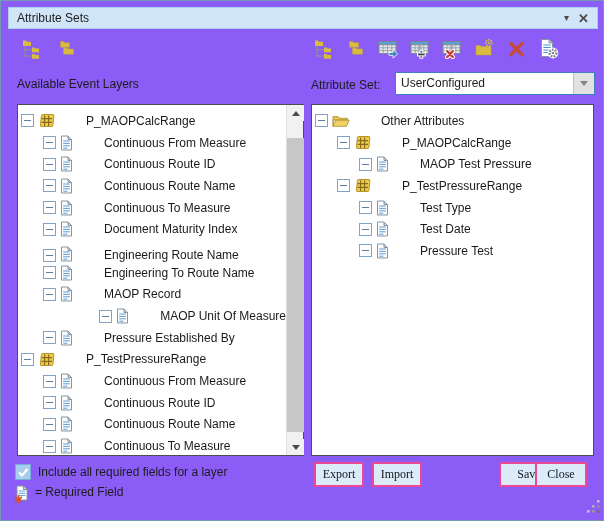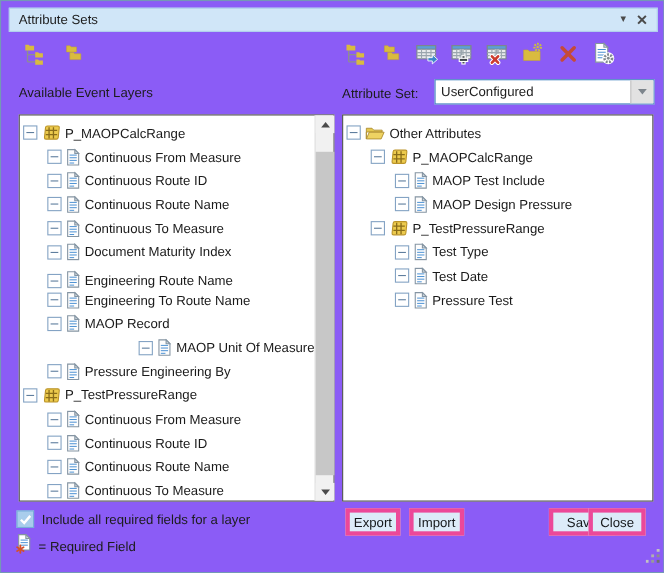--- a/index.html
+++ b/index.html
@@ -41,43 +41,43 @@
   .panel { position:absolute; top:103px; height:352px; background:#fff; border:1px solid #4d4d4d; }
   #left-panel { left:16px; width:287px; }
   #right-panel { left:310px; width:283px; }
   .tree { position:absolute; left:0; top:0; bottom:0; right:0; padding-top:5px; overflow:hidden; }
   #left-panel .tree { right:17px; }
   .tree-row { height:21.7px; display:flex; align-items:center; white-space:nowrap; }
   .expander { width:13px; height:13px; border:1px solid #84a3c4; background:#fff; flex:none;
               display:inline-flex; align-items:center; justify-content:center; }
   .expander .minus { width:7px; height:1px; background:#5f7e9e; }
   .tree-icon { margin:0 4px; flex:none; display:inline-flex; align-items:center; }
-  .tree-label { font-size:12px; color:#1a1a1a; }
+  .tree-label { font-size:12px; color:#1a1a1a;margin-left:27px; }
 
   
   .scrollbar { position:absolute; top:0; right:0; width:17px; height:100%;
                background:#f1f1f1; border-left:1px solid #e0e0e0; }
   .sb-btn { position:absolute; left:0; width:17px; height:16px; background:#f1f1f1;
             border:none; padding:0; display:flex; align-items:center; justify-content:center; }
   .sb-up { top:0; } .sb-down { bottom:0; }
   .tri-up { width:0; height:0; border-left:4px solid transparent; border-right:4px solid transparent;
             border-bottom:5px solid #4a4a4a; }
   .tri-down { width:0; height:0; border-left:4px solid transparent; border-right:4px solid transparent;
               border-top:5px solid #4a4a4a; }
   .sb-thumb { position:absolute; left:0; top:33px; width:17px; height:294px; background:#c7c7c7; }
 
   
   .checkbox-row { position:absolute; left:14px; top:463px; display:flex; align-items:center; gap:7px; }
   .checkbox { width:16px; height:16px; background:#a9cdec; border:1px solid #77aed9;
               display:flex; align-items:center; justify-content:center; }
   .footer-text { font-size:12px; color:#1c1c1c; }
-  .legend-row { position:absolute; left:13px; top:484px; display:flex; align-items:center; gap:6px; }
+  .legend-row { position:absolute; left:13px; top:484px; display:flex; gap:6px; }
 
   .btn { position:absolute; top:461px; height:25px; background:#dcebf9;
-         border:4px solid #ec4899; font-family:Liberation Sans, sans-serif; font-size:12px; color:#14171a;
+         border:2px solid #ec4899; font-family:Liberation Serif, serif; font-size:12px; color:#14171a;
          text-align:center; padding:0; }
   #btn-export { left:313px; width:50px; }
   #btn-import { left:371px; width:50px; }
   #btn-save   { left:482px; width:60px;margin-left:16px; }
   #btn-close  { left:534px; width:52px; }
 
   .resize-grip { position:absolute; right:3px; bottom:3px; }
 </style>
 </head>
 <body>
@@ -353,21 +353,21 @@
           <span class="expander">
             <span class="minus"></span>
           </span>
           <span class="tree-icon">
             <svg width="13" height="16" viewBox="0 0 13 16">
               <path d="M1.5,1 H8 l3.5,3.5 V15 H1.5 Z" fill="#fdfdfd" stroke="#8595a3"></path>
               <path d="M8,1 l3.5,3.5 H8 Z" fill="#cfd8de" stroke="#8595a3"></path>
               <path d="M3.2,6 H9.8 M3.2,8.4 H9.8 M3.2,10.8 H9.8 M3.2,13.2 H7.4" stroke="#4a90d2" stroke-width="0.9" fill="none"></path>
             </svg>
           </span>
-          <span class="tree-label">Pressure Engineering By</span>
+          <span class="tree-label">Pressure Established By</span>
         </div>
         <div class="tree-row" style="padding-left: 3px;">
           <span class="expander">
             <span class="minus"></span>
           </span>
           <span class="tree-icon">
             <svg width="17" height="15" viewBox="0 0 17 15">
               <g transform="skewX(-6) translate(1.2,0)">
                 <rect x="2.5" y="1.5" width="12.5" height="12" rx="1.5" fill="#ecca4d" stroke="#bb9428"></rect>
               </g>
@@ -472,34 +472,21 @@
           <span class="expander">
             <span class="minus"></span>
           </span>
           <span class="tree-icon">
             <svg width="13" height="16" viewBox="0 0 13 16">
               <path d="M1.5,1 H8 l3.5,3.5 V15 H1.5 Z" fill="#fdfdfd" stroke="#8595a3"></path>
               <path d="M8,1 l3.5,3.5 H8 Z" fill="#cfd8de" stroke="#8595a3"></path>
               <path d="M3.2,6 H9.8 M3.2,8.4 H9.8 M3.2,10.8 H9.8 M3.2,13.2 H7.4" stroke="#4a90d2" stroke-width="0.9" fill="none"></path>
             </svg>
           </span>
-          <span class="tree-label">MAOP Test Include</span>
-        </div>
-        <div class="tree-row" style="padding-left: 47px;">
-          <span class="expander">
-            <span class="minus"></span>
-          </span>
-          <span class="tree-icon">
-            <svg width="13" height="16" viewBox="0 0 13 16">
-              <path d="M1.5,1 H8 l3.5,3.5 V15 H1.5 Z" fill="#fdfdfd" stroke="#8595a3"></path>
-              <path d="M8,1 l3.5,3.5 H8 Z" fill="#cfd8de" stroke="#8595a3"></path>
-              <path d="M3.2,6 H9.8 M3.2,8.4 H9.8 M3.2,10.8 H9.8 M3.2,13.2 H7.4" stroke="#4a90d2" stroke-width="0.9" fill="none"></path>
-            </svg>
-          </span>
-          <span class="tree-label">MAOP Design Pressure</span>
+          <span class="tree-label">MAOP Test Pressure</span>
         </div>
         <div class="tree-row" style="padding-left: 25px;">
           <span class="expander">
             <span class="minus"></span>
           </span>
           <span class="tree-icon">
             <svg width="17" height="15" viewBox="0 0 17 15">
               <g transform="skewX(-6) translate(1.2,0)">
                 <rect x="2.5" y="1.5" width="12.5" height="12" rx="1.5" fill="#ecca4d" stroke="#bb9428"></rect>
               </g>

